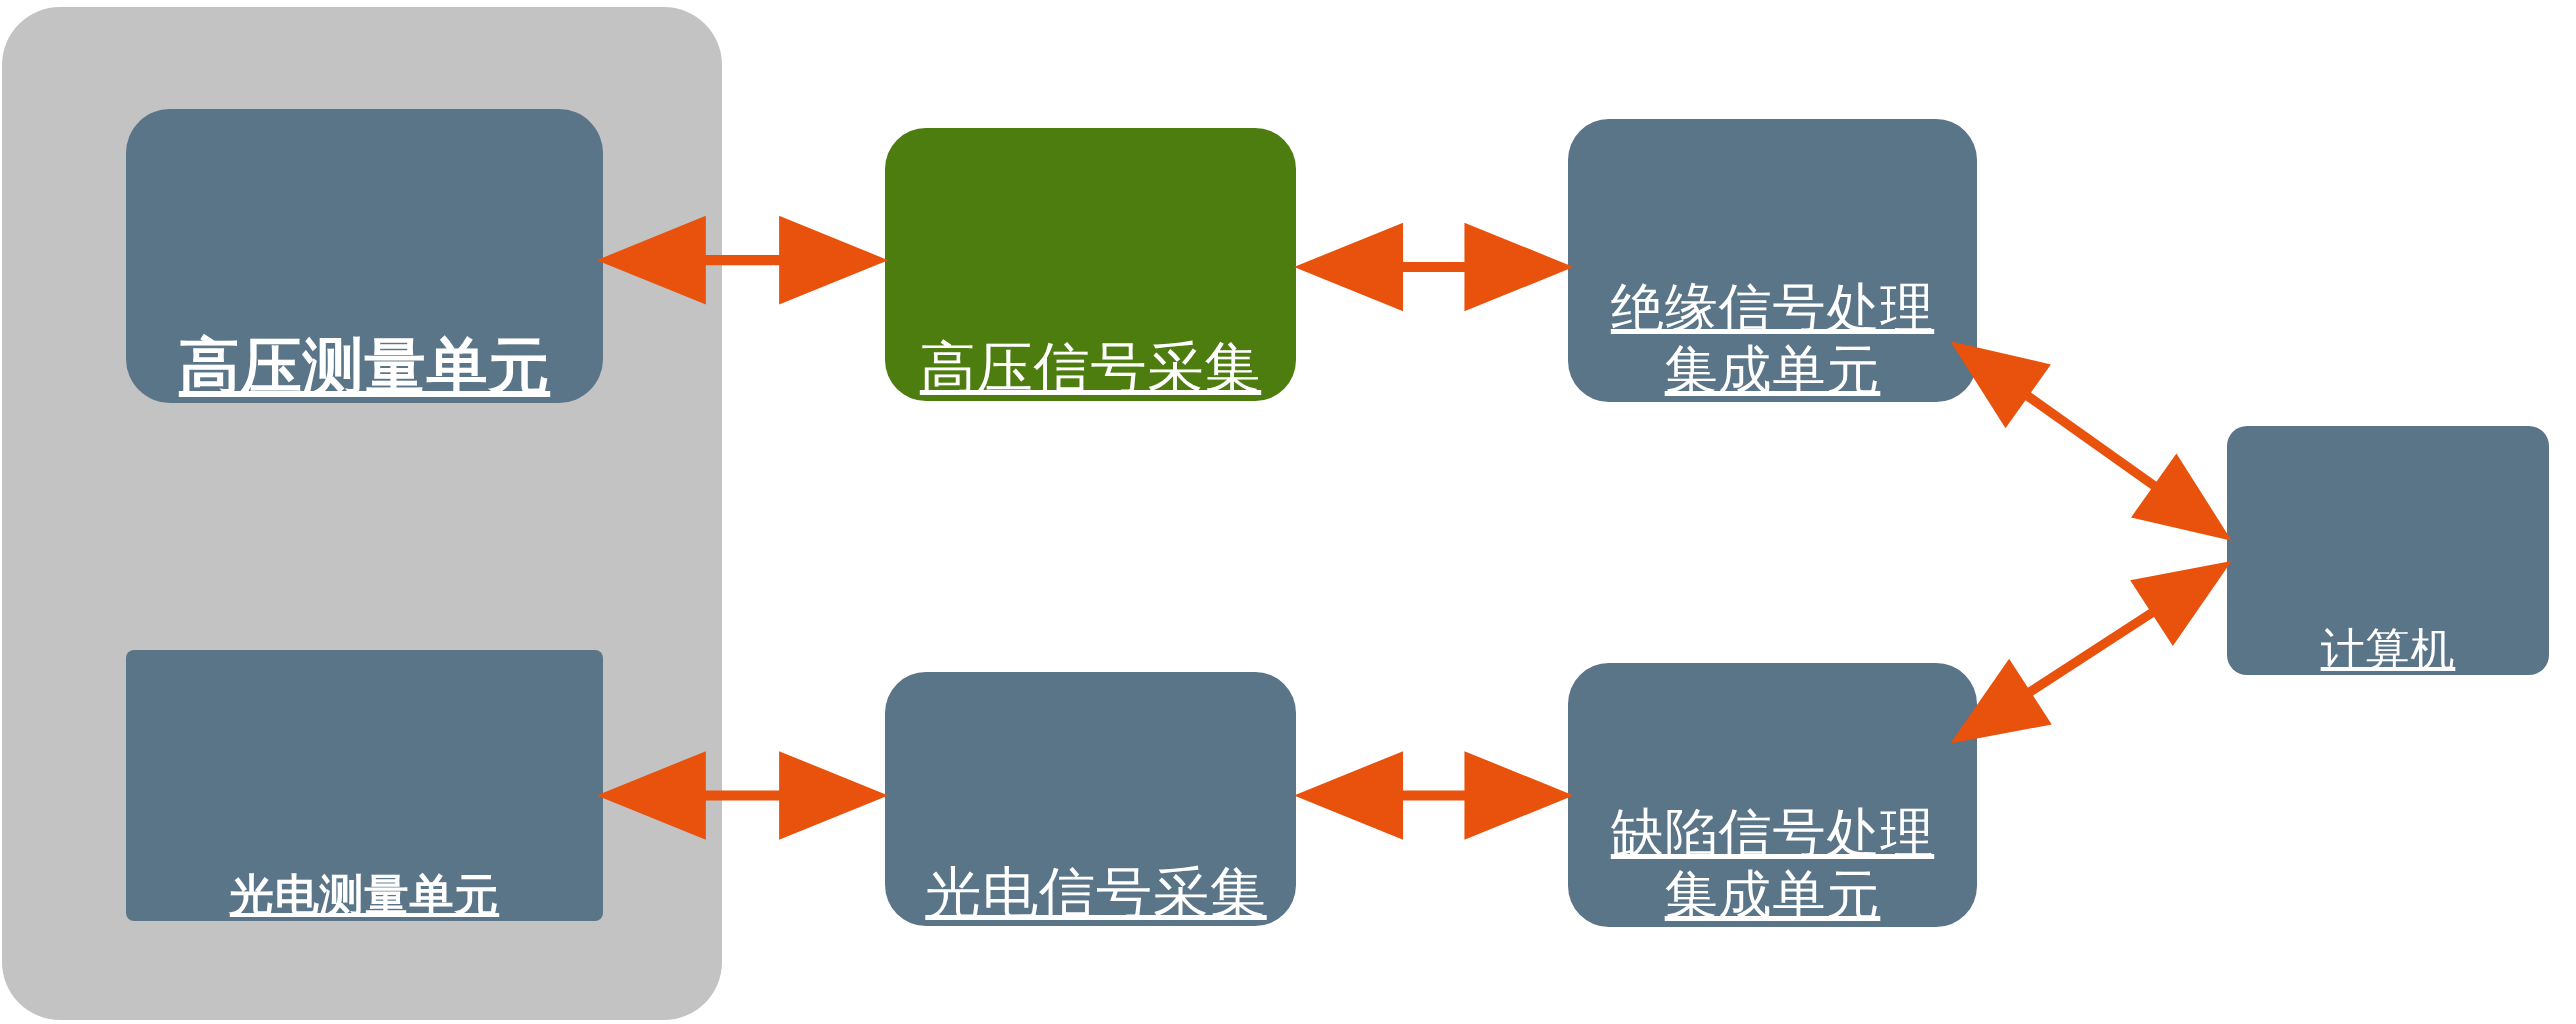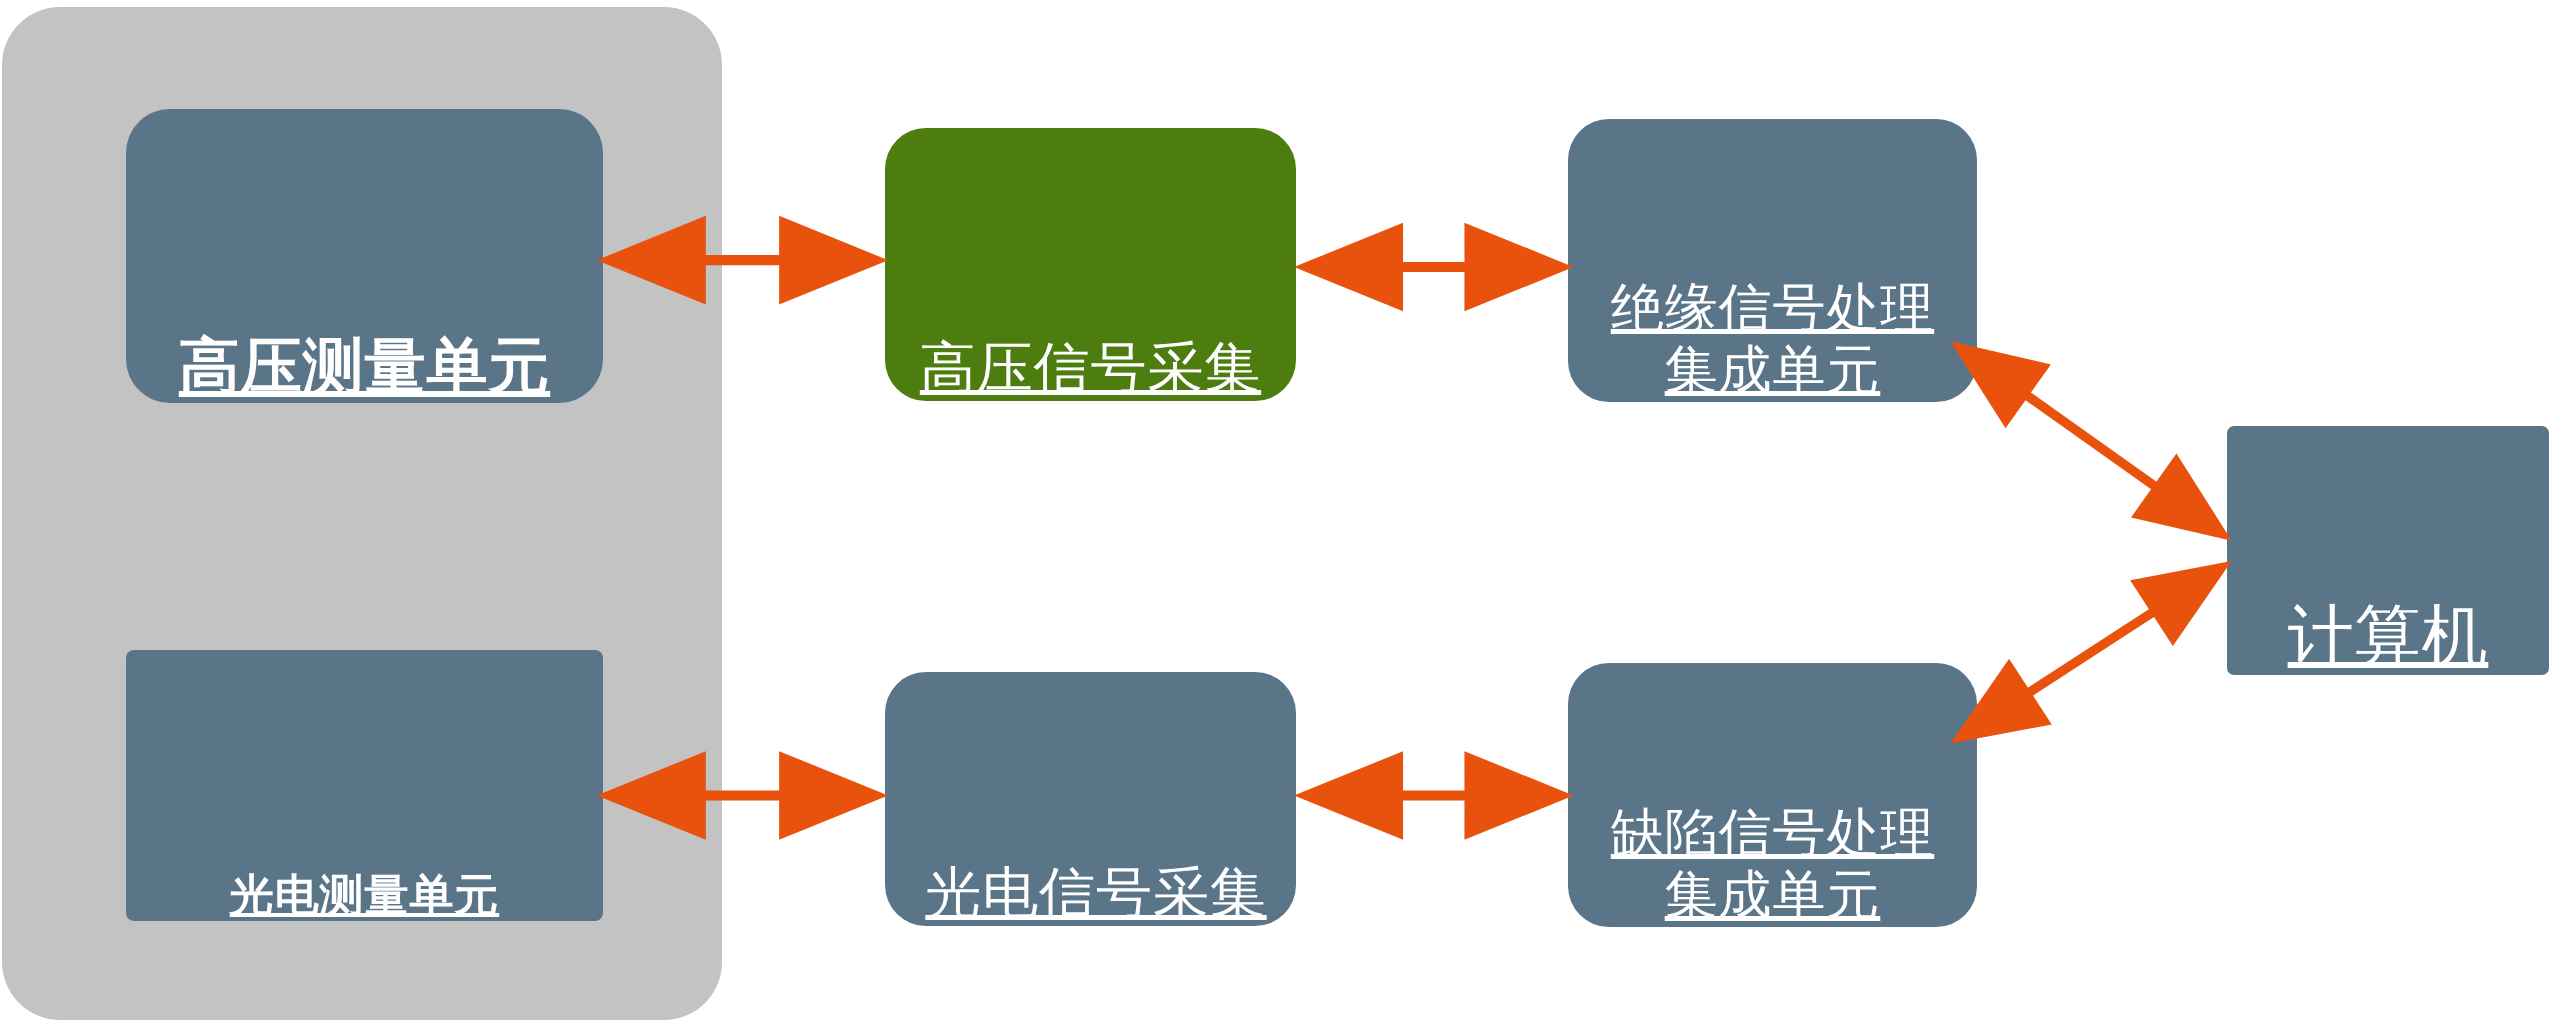--- a/index.html
+++ b/index.html
@@ -78,21 +78,21 @@
         <span class="node-label">光电信号采集</span>
       </div>
       <div class="node" style="left: 1568px; top: 119px; width: 409px; height: 283px; border-radius: 41px; background: rgb(90, 116, 136); color: rgb(255, 255, 255); font-size: 53px;">
         <span class="node-label">绝缘信号处理
 集成单元</span>
       </div>
       <div class="node" style="left: 1568px; top: 663px; width: 409px; height: 264px; border-radius: 41px; background: rgb(90, 116, 136); color: #ffffff; font-size: 53px;">
         <span class="node-label">缺陷信号处理
 集成单元</span>
       </div>
-      <div class="node" style="left: 2227px; top: 426px; width: 322px; height: 249px; border-radius: 7px; background: rgb(90, 116, 136); color: rgb(255, 255, 255); font-size: 66px;">
+      <div class="node" style="left: 2227px; top: 426px; width: 322px; height: 249px; border-radius: 20px; background: rgb(90, 116, 136); color: rgb(255, 255, 255); font-size: 44px;">
         <span class="node-label">计算机</span>
       </div>
     </div>
 
   <svg id="connectors" viewBox="0 0 3022 1202" width="2576" height="1025" xmlns="http://www.w3.org/2000/svg">
     <g id="connectors-group">
         <g>
           <line x1="802.4" y1="305" x2="939.6" y2="305" stroke="#e8520c" stroke-width="12"></line>
           <polygon points="700,305 828,253 828,357" fill="#e8520c"></polygon>
           <polygon points="1042,305 914,357 914,253" fill="#e8520c"></polygon>

